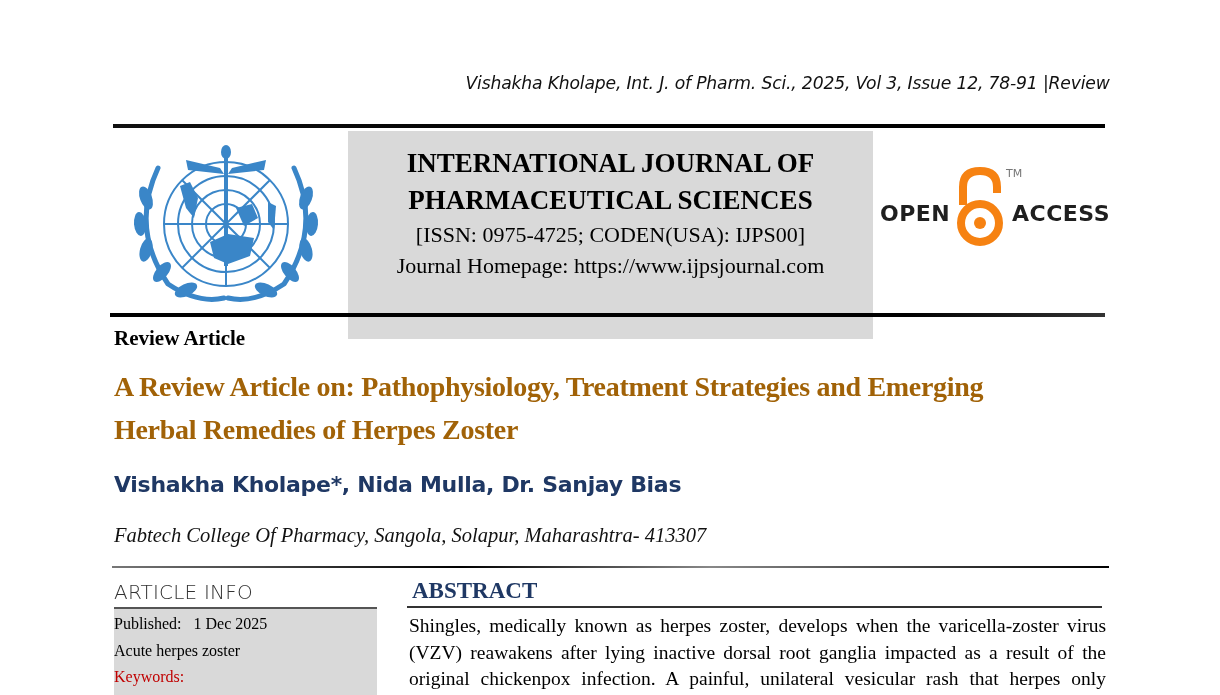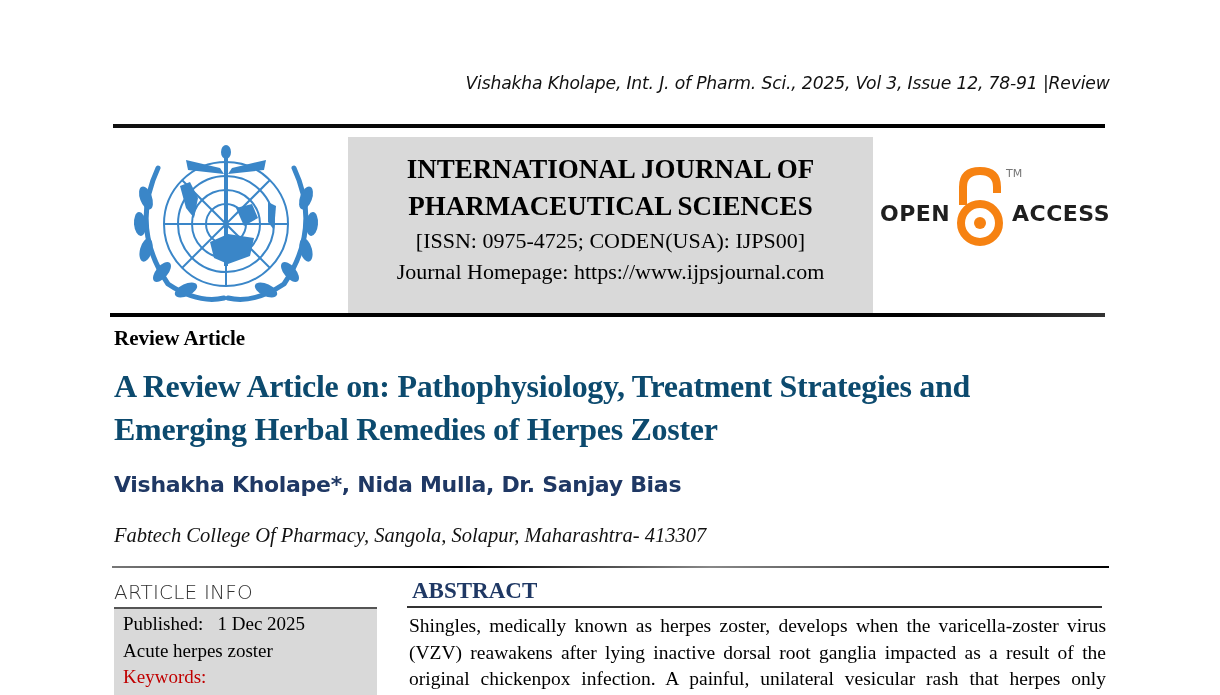--- a/index.html
+++ b/index.html
@@ -19,21 +19,21 @@
       background: linear-gradient(to right, #111 0%, #000 50%, #000 100%);
     }
     .rule-bottom {
       position: absolute; left: 110px; top: 313px; width: 995px; height: 4px;
       background: linear-gradient(to right, #000 0%, #000 80%, #333 100%);
     }
     .logo-left {
       position: absolute; left: 128px; top: 138px; width: 196px; height: 168px;
     }
     .journal-box {
-      position: absolute; left: 348px; top: 137px; width: 525px; height: 180px;
+      position: absolute; left: 348px; top: 131px; width: 525px; height: 208px;
       background: #d9d9d9; text-align: center;
     }
     .journal-title {
       font-weight: bold; font-size: 27px; line-height: 37px; margin-top: 14px;
     }
     .journal-sub { font-size: 22px; line-height: 31px; }
     .oa-logo {
       position: absolute; left: 880px; top: 163px; width: 230px; height: 92px;
     }
     .oa-text {
@@ -44,21 +44,21 @@
     .oa-tm {
       position: absolute; top: 4px; left: 126px;
       font-family: "DejaVu Sans", sans-serif; font-size: 11px; color: #777; text-align: right;
     }
     .article-type {
       position: absolute; left: 114px; top: 326px;
       font-weight: bold; font-size: 21px;
     }
     .article-title {
       position: absolute; left: 114px; top: 365px; width: 920px;
-      font-weight: bold; font-size: 32px; line-height: 43px; color: #0c4a6e;
+      font-weight: bold; font-size: 28px; line-height: 43px; color: #a16207;
       letter-spacing: -0.3px;
     }
     .authors {
       position: absolute; left: 114px; top: 472px;
       font-family: "DejaVu Sans", sans-serif; font-weight: bold;
       font-size: 22px; color: #1f3864; letter-spacing: -0.3px;
     }
     .affiliation {
       position: absolute; left: 114px; top: 524px;
       font-style: italic; font-size: 20.5px; color: #111;
@@ -69,21 +69,21 @@
     }
     .info-head {
       position: absolute; left: 114px; top: 580px;
       font-family: "DejaVu Sans", sans-serif; font-weight: 300;
       font-size: 20px; color: #333; letter-spacing: 0.2px;
     }
     .info-box {
       position: absolute; left: 114px; top: 607px; width: 263px; height: 88px;
       background: #d9d9d9; border-top: 2px solid #555;
     }
-    .info-line { padding-left: 9px; font-size: 19px; line-height: 26.5px; }
+    .info-line { font-size: 16px; line-height: 26.5px; }
     .info-line.pub { margin-top: 2px; }
     .info-line.kw { color: #c00000; }
     .abstract-head {
       position: absolute; left: 412px; top: 578px;
       font-weight: bold; font-size: 23px; color: #1f3864;
     }
     .abstract-rule {
       position: absolute; left: 407px; top: 606px; width: 695px; height: 2px;
       background: #333;
     }

